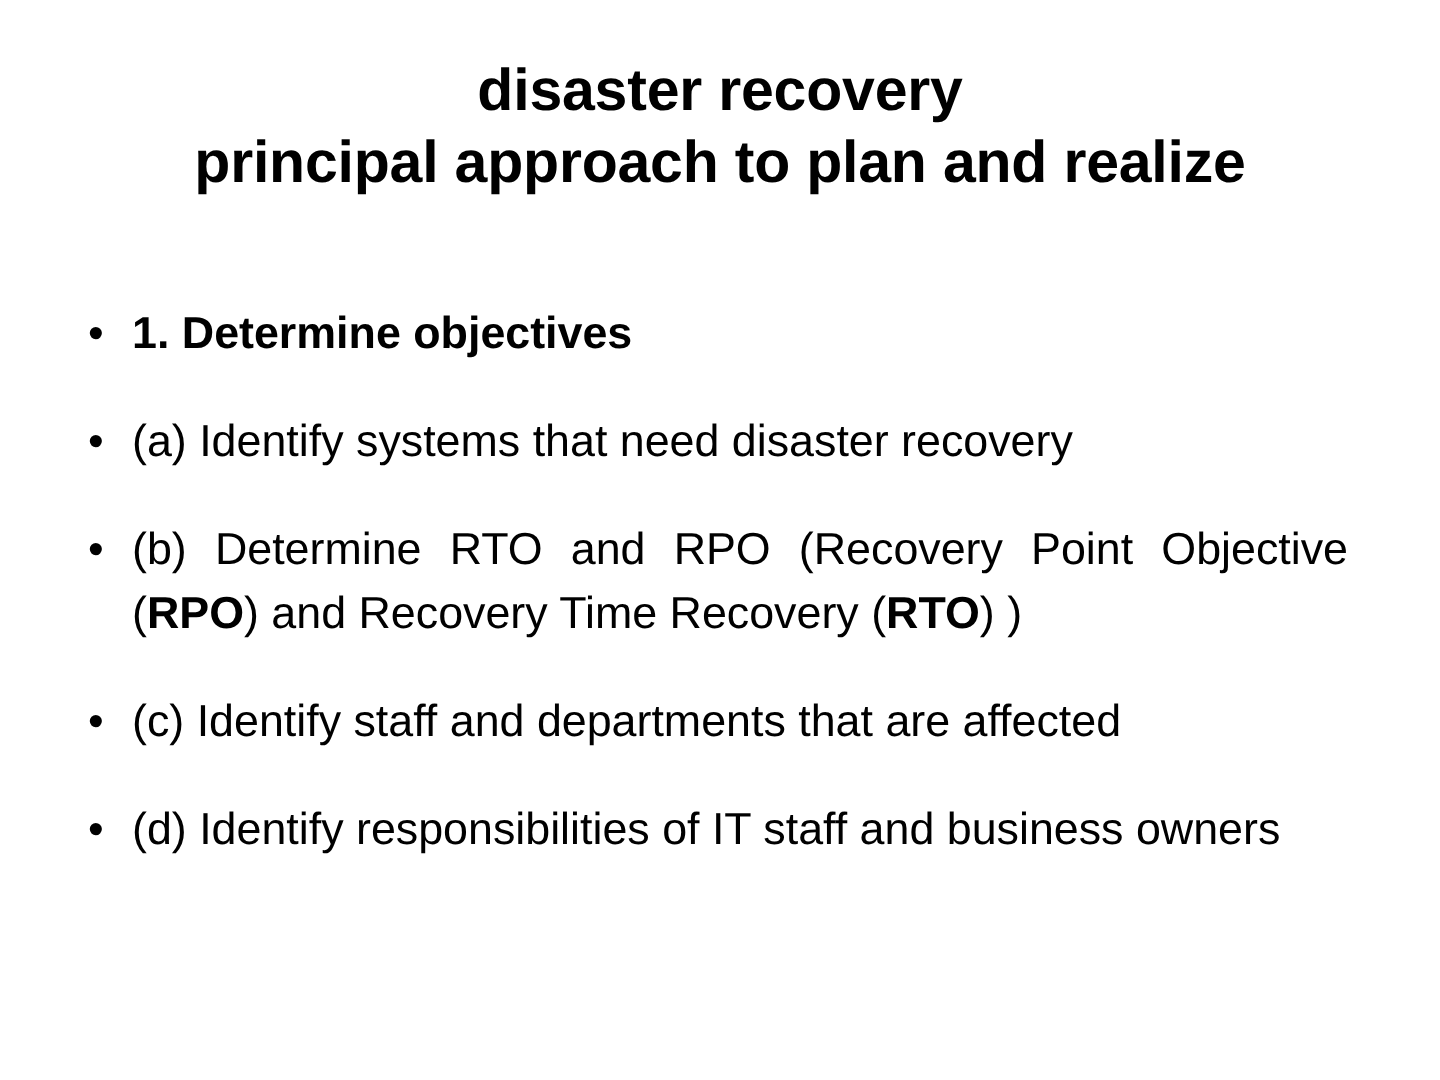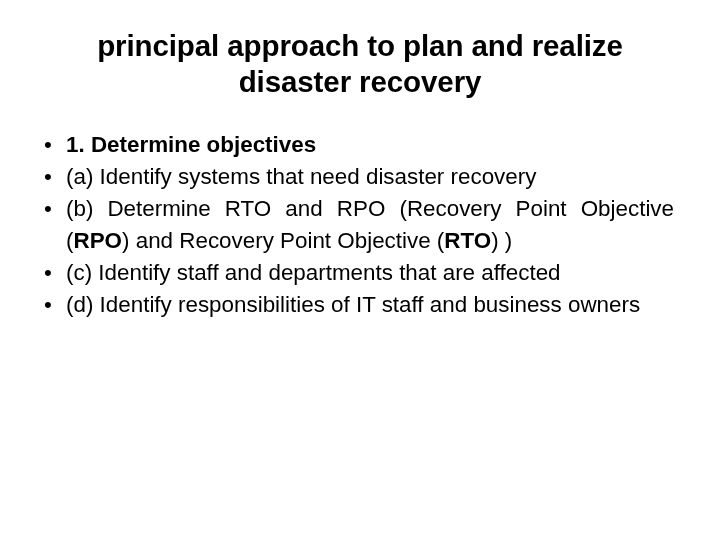--- a/index.html
+++ b/index.html
@@ -54,50 +54,51 @@
   }
   .body-list li .bullet-glyph {
     position: absolute;
     left: 4px;
     top: 0;
     font-size: 22.4px;
     line-height: 32px;
   }
   .body-list li .item-text {
     display: block;
+    margin-top: 22px;
   }
   .bold {
     font-weight: bold;
   }
 </style>
 </head>
 <body>
 
 <div class="slide">
 
   <div class="slide-title">
+    <span style="display: block;">disaster recovery</span>
     <span style="display: block;">principal approach to plan and realize</span>
-    <span style="display: block;">disaster recovery</span>
   </div>
 
   <ul class="body-list">
 
     <li>
       <span class="bullet-glyph">•</span>
       <span class="item-text bold">1. Determine objectives</span>
     </li>
 
     <li>
       <span class="bullet-glyph">•</span>
       <span class="item-text">(a) Identify systems that need disaster recovery</span>
     </li>
 
     <li>
       <span class="bullet-glyph">•</span>
-      <span class="item-text" id="item-b"><span>(b) Determine RTO and RPO (Recovery Point Objective (</span><span class="bold">RPO</span><span>) and Recovery Point Objective (</span><span class="bold">RTO</span><span>) )</span></span>
+      <span class="item-text" id="item-b"><span>(b) Determine RTO and RPO (Recovery Point Objective (</span><span class="bold">RPO</span><span>) and Recovery Time Recovery (</span><span class="bold">RTO</span><span>) )</span></span>
     </li>
 
     <li>
       <span class="bullet-glyph">•</span>
       <span class="item-text">(c) Identify staff and departments that are affected</span>
     </li>
 
     <li>
       <span class="bullet-glyph">•</span>
       <span class="item-text">(d) Identify responsibilities of IT staff and business owners</span>

